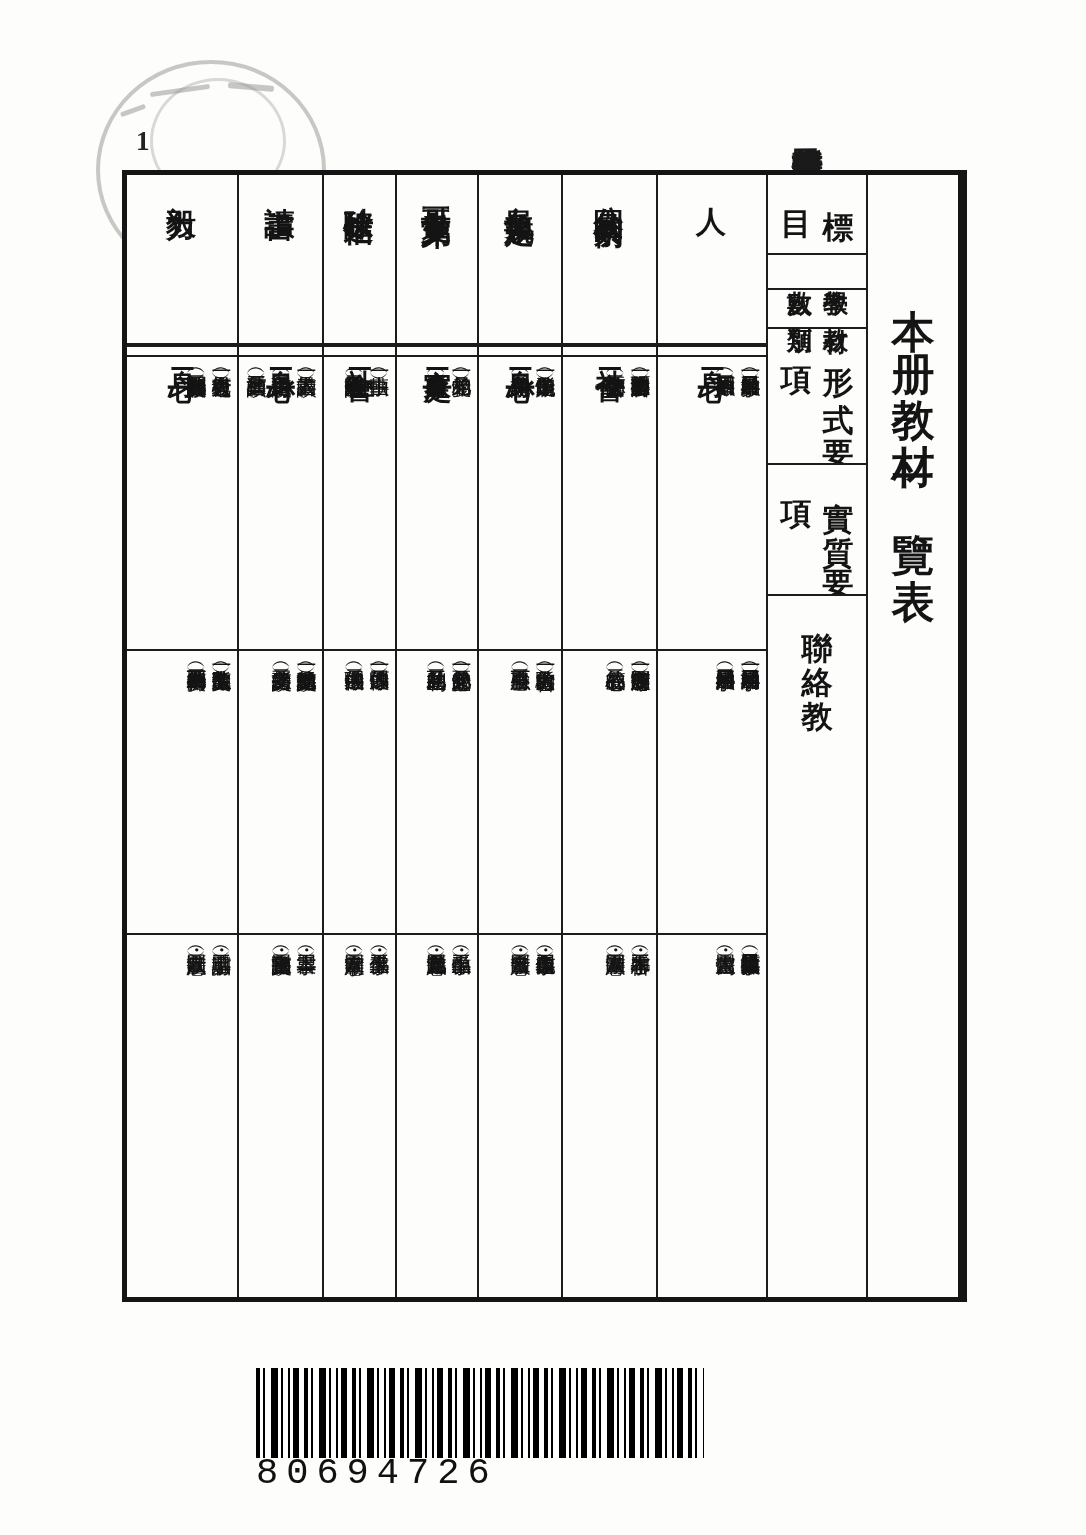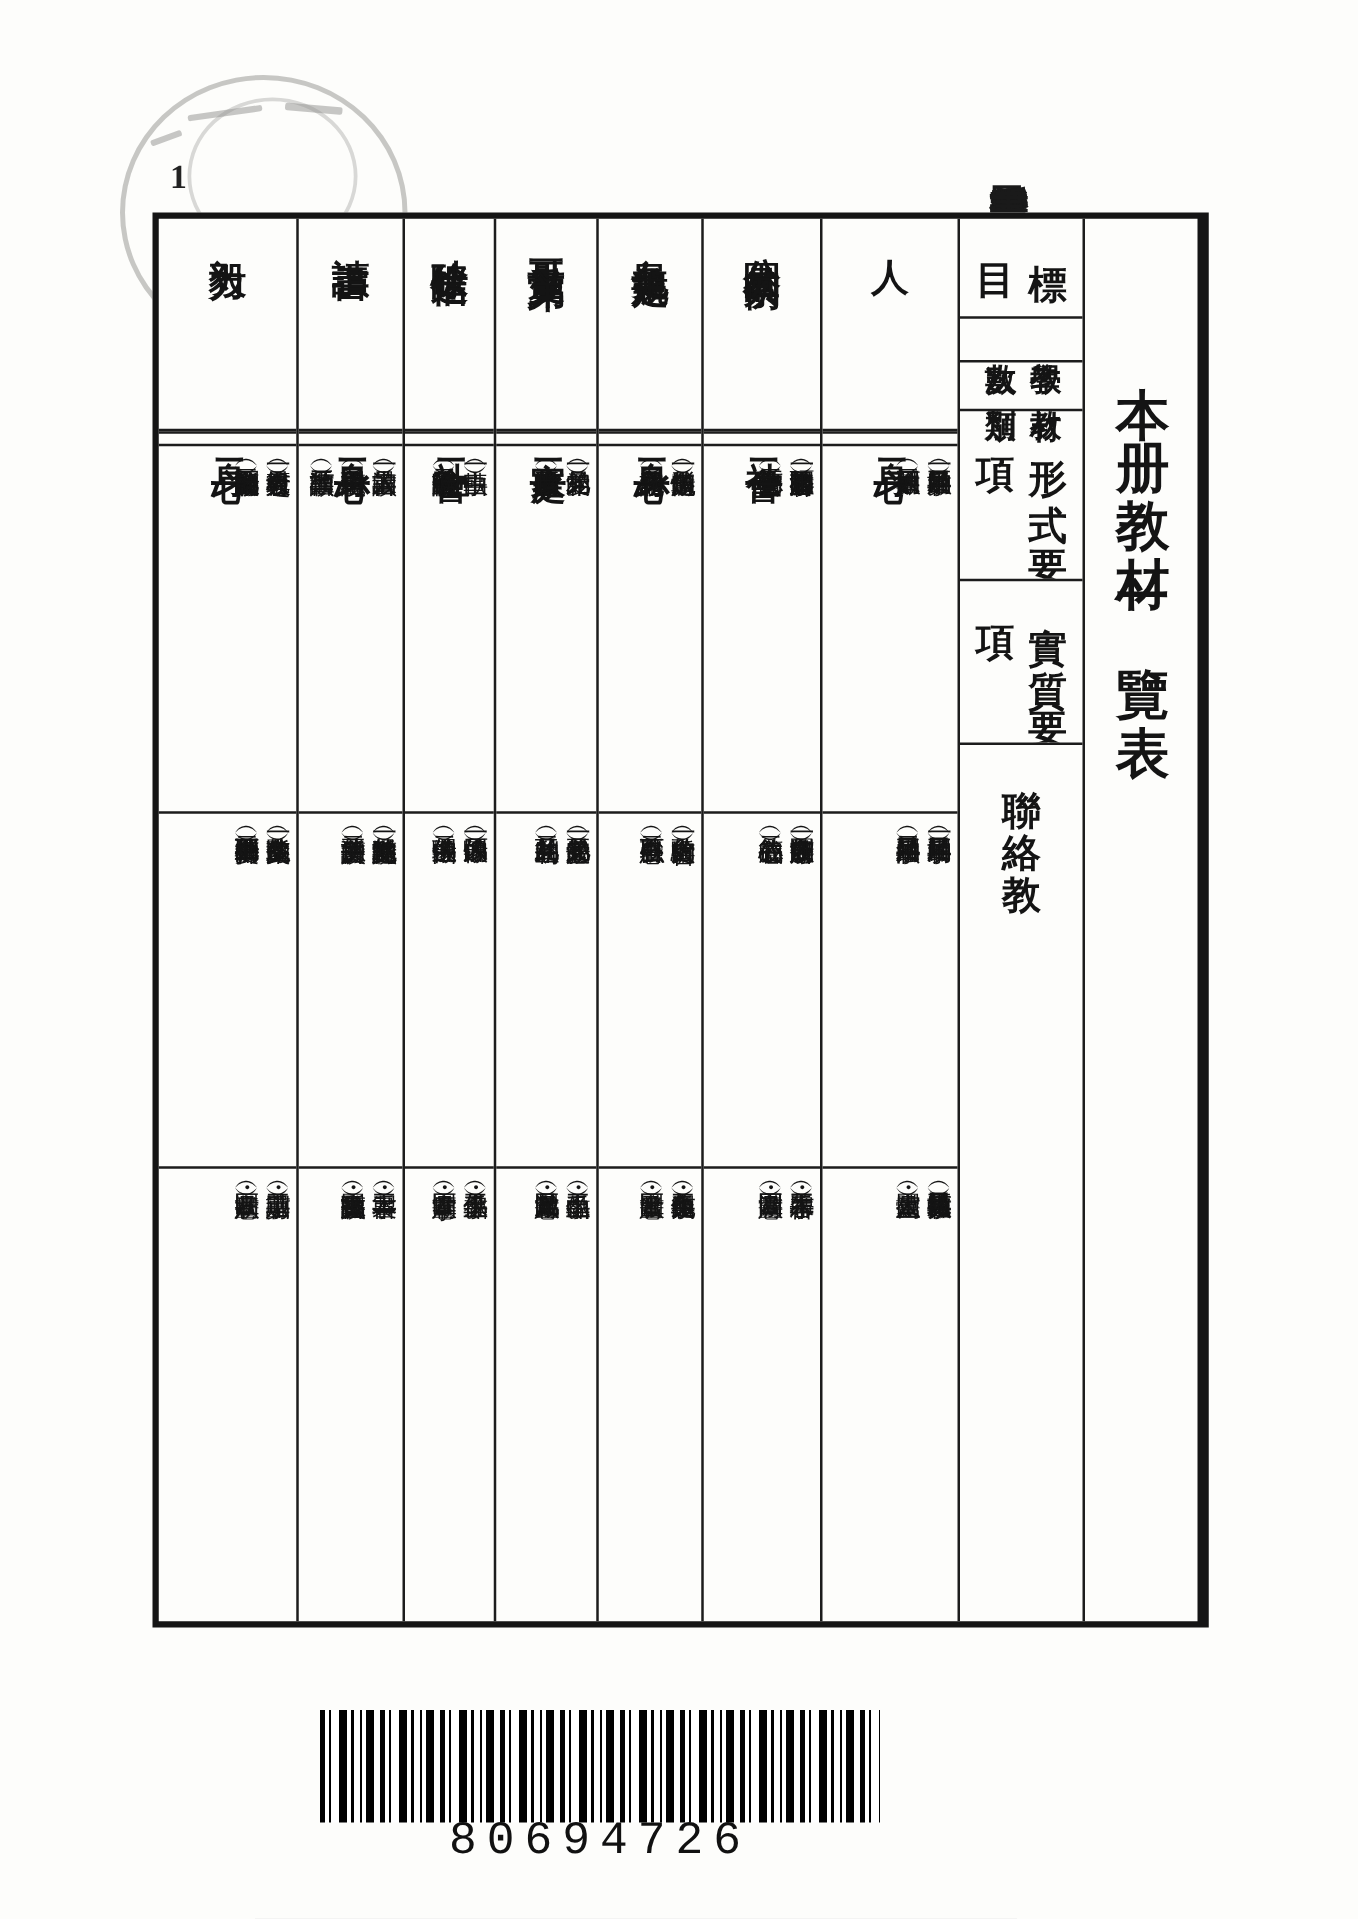--- a/index.html
+++ b/index.html
@@ -116,21 +116,21 @@
   
   .barcode{
     position:absolute;left:256px;top:1368px;width:448px;height:90px;
     background:repeating-linear-gradient(90deg,
       #000 0 4px,#fff 4px 7px,#000 7px 9px,#fff 9px 15px,
       #000 15px 22px,#fff 22px 25px,#000 25px 27px,#fff 27px 32px,
       #000 32px 34px,#fff 34px 37px,#000 37px 43px,#fff 43px 48px);
   }
   .barcode-num{
     position:absolute;left:256px;top:1452px;width:448px;
-    text-align:center;
+    text-align:left;
     font-family:"Liberation Mono","DejaVu Sans Mono",monospace;
     font-size:37px;letter-spacing:8px;color:#111;
   }
 </style>
 </head>
 <body>
 
 <div id="page">
 
   <div class="stamp"></div>

